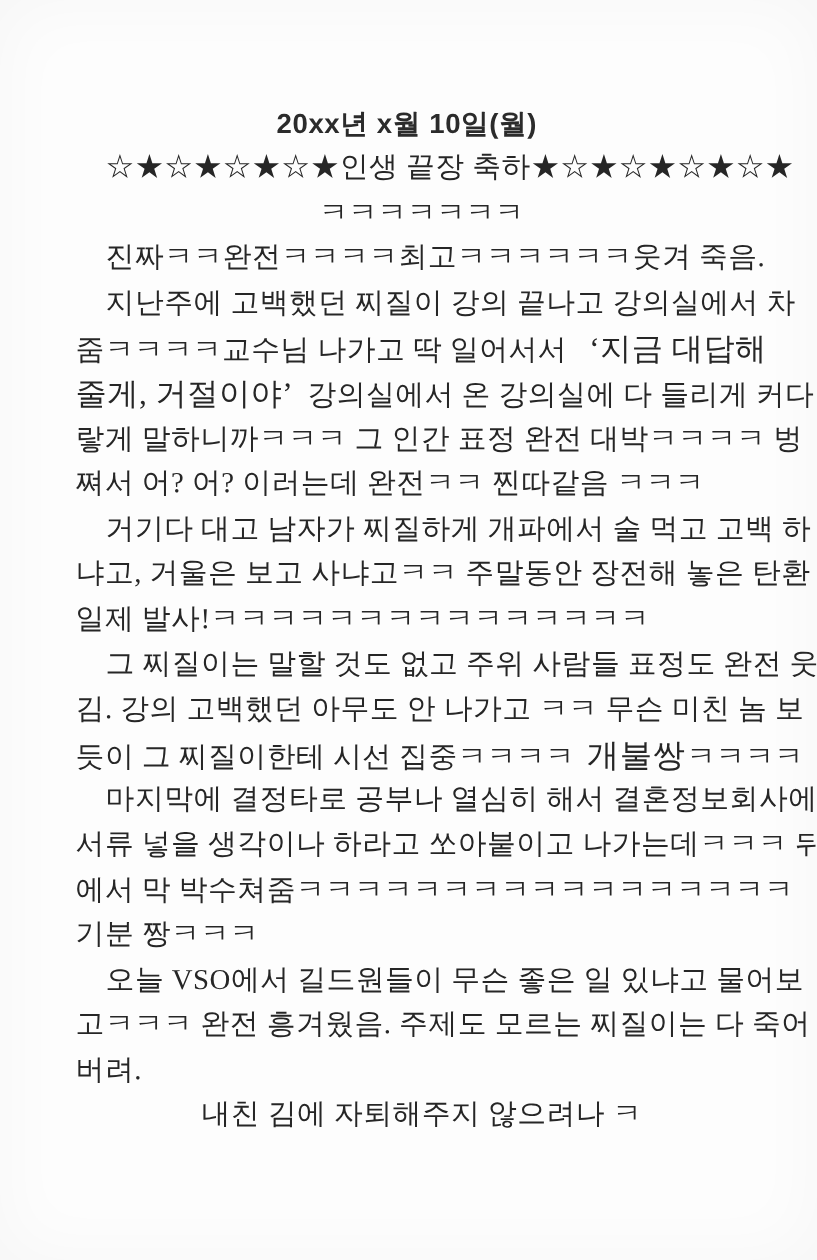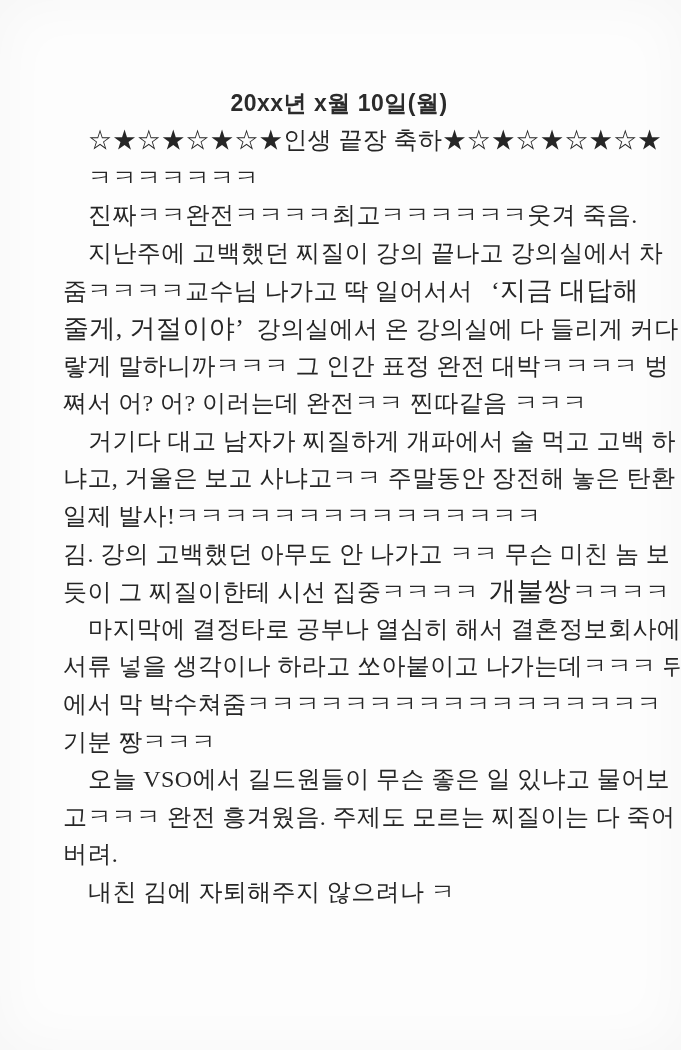--- a/index.html
+++ b/index.html
@@ -33,21 +33,21 @@
     letter-spacing: 0.5px;
     color: #2b2b2b;
   }
   .line {
     font-size: 24px;
     line-height: 37.6px;
     height: 37.6px;
     white-space: nowrap;
     letter-spacing: 0.4px;
   }
-  .indent { padding-left: 25px; }
+  .indent { padding-left: 25px; text-align: center; }
   .quote {
     font-weight: normal;
     font-size: 26px;
   }
   .gap-left { margin-left: 12px; }
   .emph {
     font-size: 27px;
     margin-left: 10px;
     margin-right: 1px;
   }
@@ -75,20 +75,21 @@
     <div class="line"><span>랗게 말하니까ㅋㅋㅋ 그 인간 표정 완전 대박ㅋㅋㅋㅋ 벙</span></div>
 
     <div class="line"><span>쪄서 어? 어? 이러는데 완전ㅋㅋ 찐따같음 ㅋㅋㅋ</span></div>
 
     <div class="line indent"><span>거기다 대고 남자가 찌질하게 개파에서 술 먹고 고백 하</span></div>
 
     <div class="line"><span>냐고, 거울은 보고 사냐고ㅋㅋ 주말동안 장전해 놓은 탄환</span></div>
 
     <div class="line"><span>일제 발사!ㅋㅋㅋㅋㅋㅋㅋㅋㅋㅋㅋㅋㅋㅋㅋ</span></div>
 
+    <div class="line indent"><span>그 찌질이는 말할 것도 없고 주위 사람들 표정도 완전 웃</span></div>
 
     <div class="line"><span>김. 강의 고백했던 아무도 안 나가고 ㅋㅋ 무슨 미친 놈 보</span></div>
 
     <div class="line"><span>듯이 그 찌질이한테 시선 집중ㅋㅋㅋㅋ</span><span class="emph">개불쌍</span><span>ㅋㅋㅋㅋ</span></div>
 
     <div class="line indent"><span>마지막에 결정타로 공부나 열심히 해서 결혼정보회사에</span></div>
 
     <div class="line"><span>서류 넣을 생각이나 하라고 쏘아붙이고 나가는데ㅋㅋㅋ 뒤</span></div>
 
     <div class="line"><span>에서 막 박수쳐줌ㅋㅋㅋㅋㅋㅋㅋㅋㅋㅋㅋㅋㅋㅋㅋㅋㅋ</span></div>

